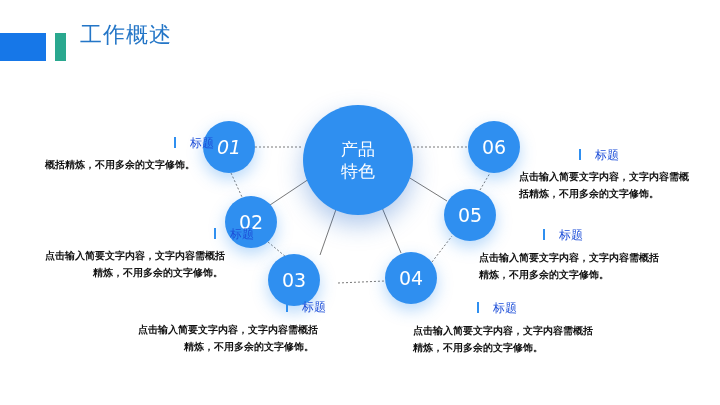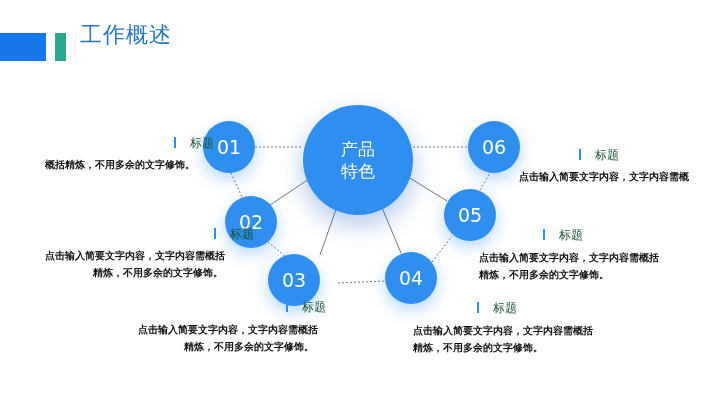--- a/index.html
+++ b/index.html
@@ -9,21 +9,21 @@
   .hdr-bar2 { position:absolute; left:55px; top:33px; width:11px; height:28px; background:#2aa88f; }
   .hdr-title { position:absolute; left:80px; top:20px; font-size:22px; color:#2476c7; letter-spacing:1px; line-height:30px; }
   svg.lines { position:absolute; left:0; top:0; }
   .circle { position:absolute; border-radius:50%; background:#2f8ff0; color:#fff;
             display:flex; align-items:center; justify-content:center; text-align:center;
             box-shadow: 0 6px 16px rgba(47,143,240,0.35); }
   .small { width:52px; height:52px; font-size:19px; }
   .big { width:110px; height:110px; font-size:17px; line-height:22px;
          box-shadow: 0 10px 24px rgba(30,100,200,0.35); }
   .big span { display:block; }
-  .label { position:absolute; font-size:12px; color:#14532d; line-height:16px; white-space:nowrap;padding-left:43px; }
+  .label { position:absolute; font-size:12px; color:#1d4ed8; line-height:16px; white-space:nowrap;padding-left:43px; }
   .label .tick { display:inline-block; width:2px; height:11px; background:#2f8ff0; margin-right:14px; vertical-align:-1px; }
   .desc { position:absolute; font-size:10px; color:#111; font-weight:bold; line-height:17px; }
   .desc.right { text-align:right; }
   .desc.left { text-align:left; }
 </style>
 </head>
 <body>
 
 <div class="hdr-bar1"></div>
 <div class="hdr-bar2"></div>
@@ -46,21 +46,21 @@
   <line x1="480" y1="190" x2="490" y2="173" stroke="#555" stroke-width="0.8" stroke-dasharray="2,2"></line>
 </svg>
 
 <div class="circle big" style="left:303px; top:105px;">
   <div>
     <span>产品</span>
     <span>特色</span>
   </div>
 </div>
 
-<div class="circle small" style="left:203px; top:121px;">01</div>
+<div class="circle small" style="left:203px; top:121px;font-style:italic;">01</div>
 <div class="circle small" style="left:225px; top:196px;">02</div>
 <div class="circle small" style="left:268px; top:254px;">03</div>
 <div class="circle small" style="left:385px; top:252px;">04</div>
 <div class="circle small" style="left:444px; top:189px;">05</div>
 <div class="circle small" style="left:468px; top:121px;">06</div>
 
 <div class="label" style="left:131px; top:135px;">
   <span class="tick"></span><span>标题</span>
 </div>
 <div class="desc right" style="left:23px; top:156px; width:176px;">
@@ -97,13 +97,14 @@
 <div class="desc left" style="left:479px; top:249px; width:200px;">
   <div>点击输入简要文字内容，文字内容需概括</div>
   <div>精炼，不用多余的文字修饰。</div>
 </div>
 
 <div class="label" style="left:536px; top:147px;">
   <span class="tick"></span><span>标题</span>
 </div>
 <div class="desc left" style="left:519px; top:168px; width:195px;">
   <div>点击输入简要文字内容，文字内容需概</div>
+  <div>括精炼，不用多余的文字修饰。</div>
 </div>
 
 </body></html>

